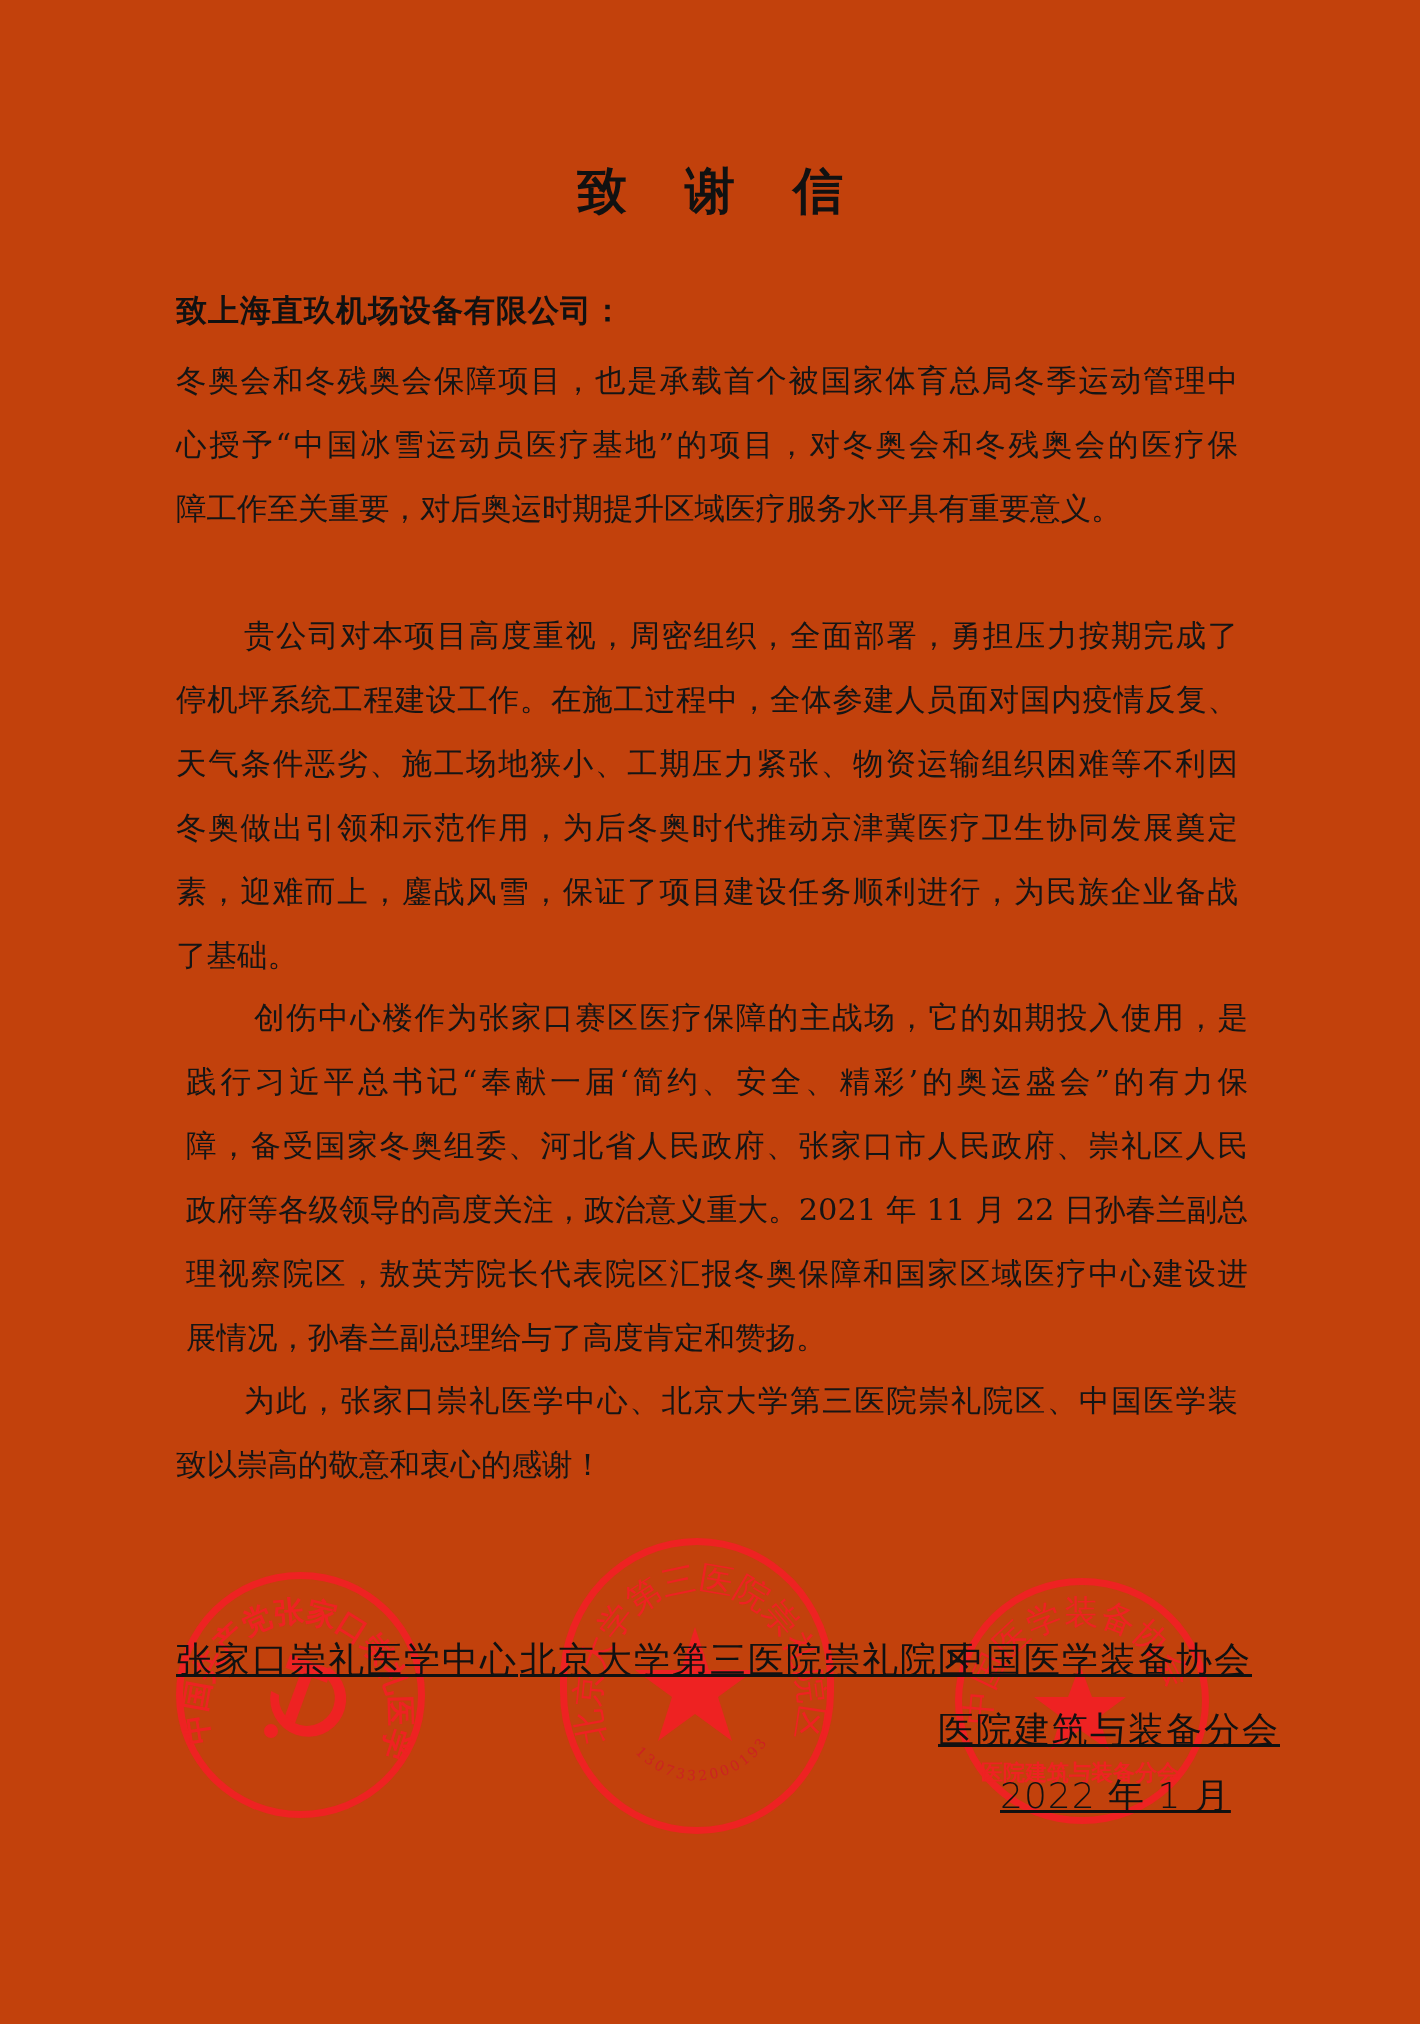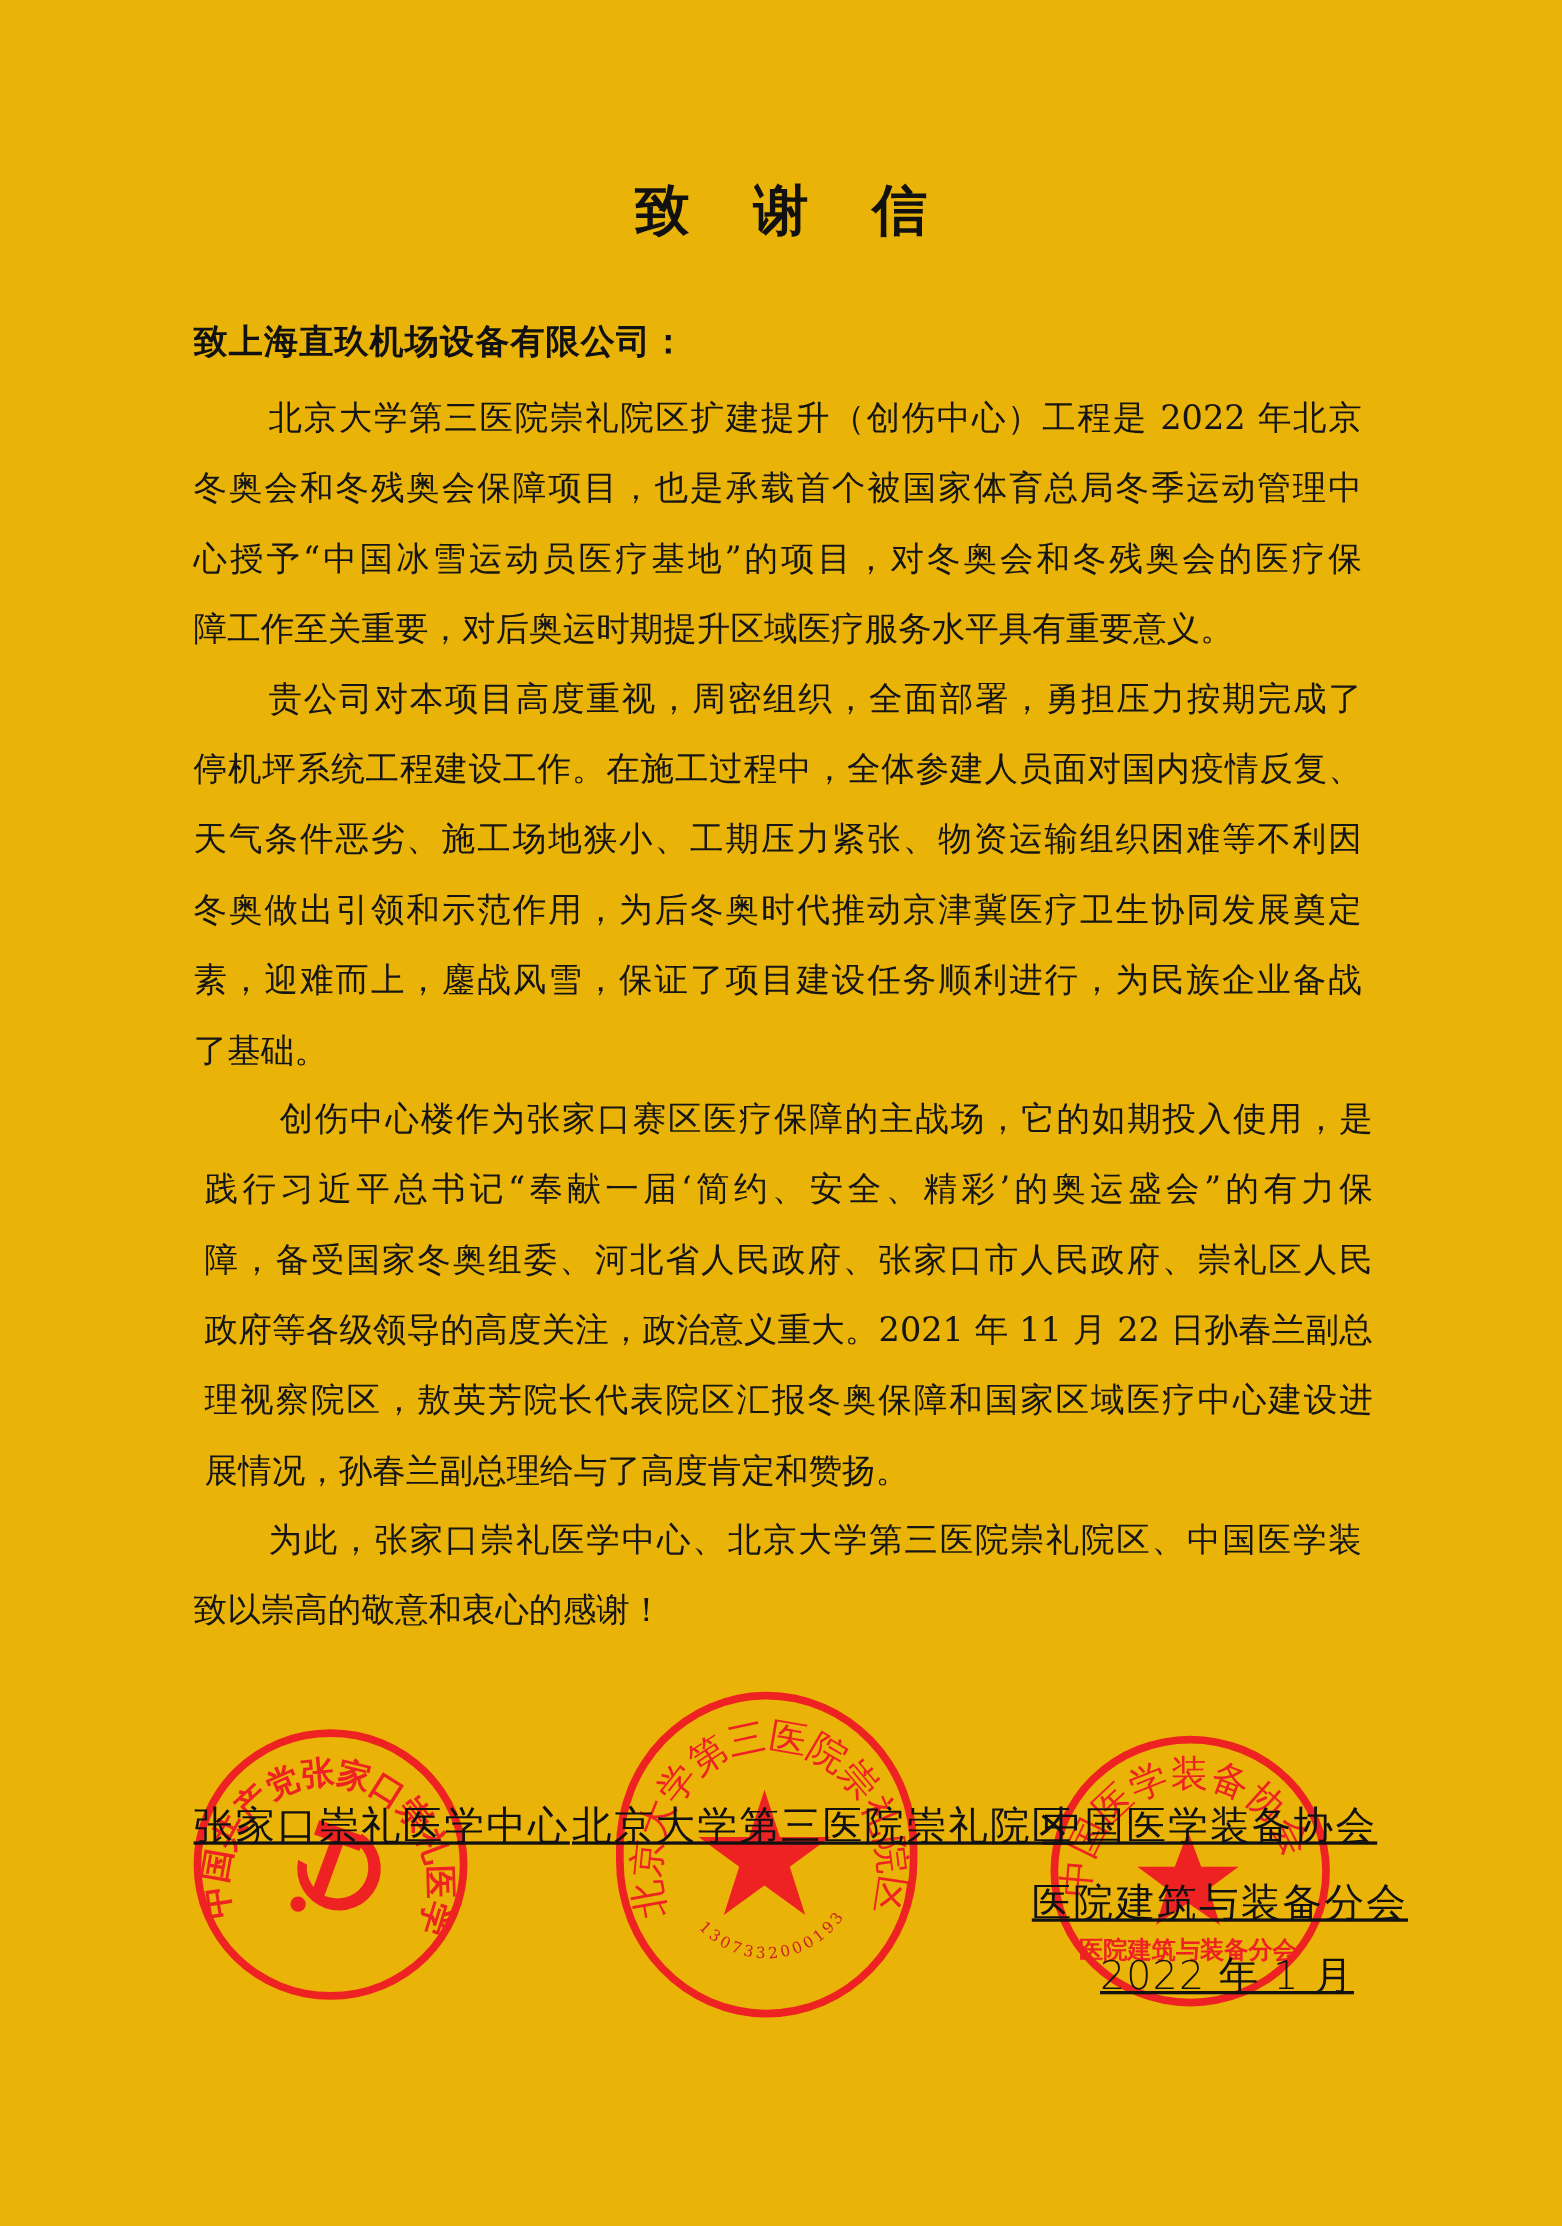--- a/index.html
+++ b/index.html
@@ -1,20 +1,20 @@
 <!DOCTYPE html>
 <html><head>
 <meta charset="utf-8">
 <style>
   html, body { margin:0; padding:0; }
   body {
     width:1420px; height:2024px; background:#ffffff; position:relative; overflow:hidden;
     font-family: "DejaVu Serif", "Liberation Serif", serif; color:#111;
   }
-  .page { position:absolute; left:0; top:0; width:1420px; height:2024px; background:#eab308; }
+  .page { position:absolute; left:0; top:0; width:1420px; height:2024px; background:#c2410c; }
   .title {
     position:absolute; left:0; width:1420px; top:158px; text-align:center;
     font-family: "DejaVu Sans", sans-serif; font-weight:bold; font-size:50px; letter-spacing:58px;
     text-indent:58px; color:#111;
   }
   .salutation {
     position:absolute; left:176px; top:290px; font-family:Liberation Sans, sans-serif;
     font-weight:bold; font-size:31px; letter-spacing:1px; color:#111;
   }
   .body-text {
@@ -48,21 +48,20 @@
 </head>
 <body>
 
 <div class="page">
 
   <div class="title">致谢信</div>
 
   <div class="salutation">致上海直玖机场设备有限公司：</div>
 
   <div class="body-text p1">
-    <span class="line indent">北京大学第三医院崇礼院区扩建提升（创伤中心）工程是 2022 年北京</span>
     <span class="line">冬奥会和冬残奥会保障项目，也是承载首个被国家体育总局冬季运动管理中</span>
     <span class="line">心授予“中国冰雪运动员医疗基地”的项目，对冬奥会和冬残奥会的医疗保</span>
     <span class="line last">障工作至关重要，对后奥运时期提升区域医疗服务水平具有重要意义。</span>
   </div>
 
   <div class="body-text p2">
     <span class="line indent">贵公司对本项目高度重视，周密组织，全面部署，勇担压力按期完成了</span>
     <span class="line">停机坪系统工程建设工作。在施工过程中，全体参建人员面对国内疫情反复、</span>
     <span class="line">天气条件恶劣、施工场地狭小、工期压力紧张、物资运输组织困难等不利因</span>
     <span class="line">冬奥做出引领和示范作用，为后冬奥时代推动京津冀医疗卫生协同发展奠定</span>

